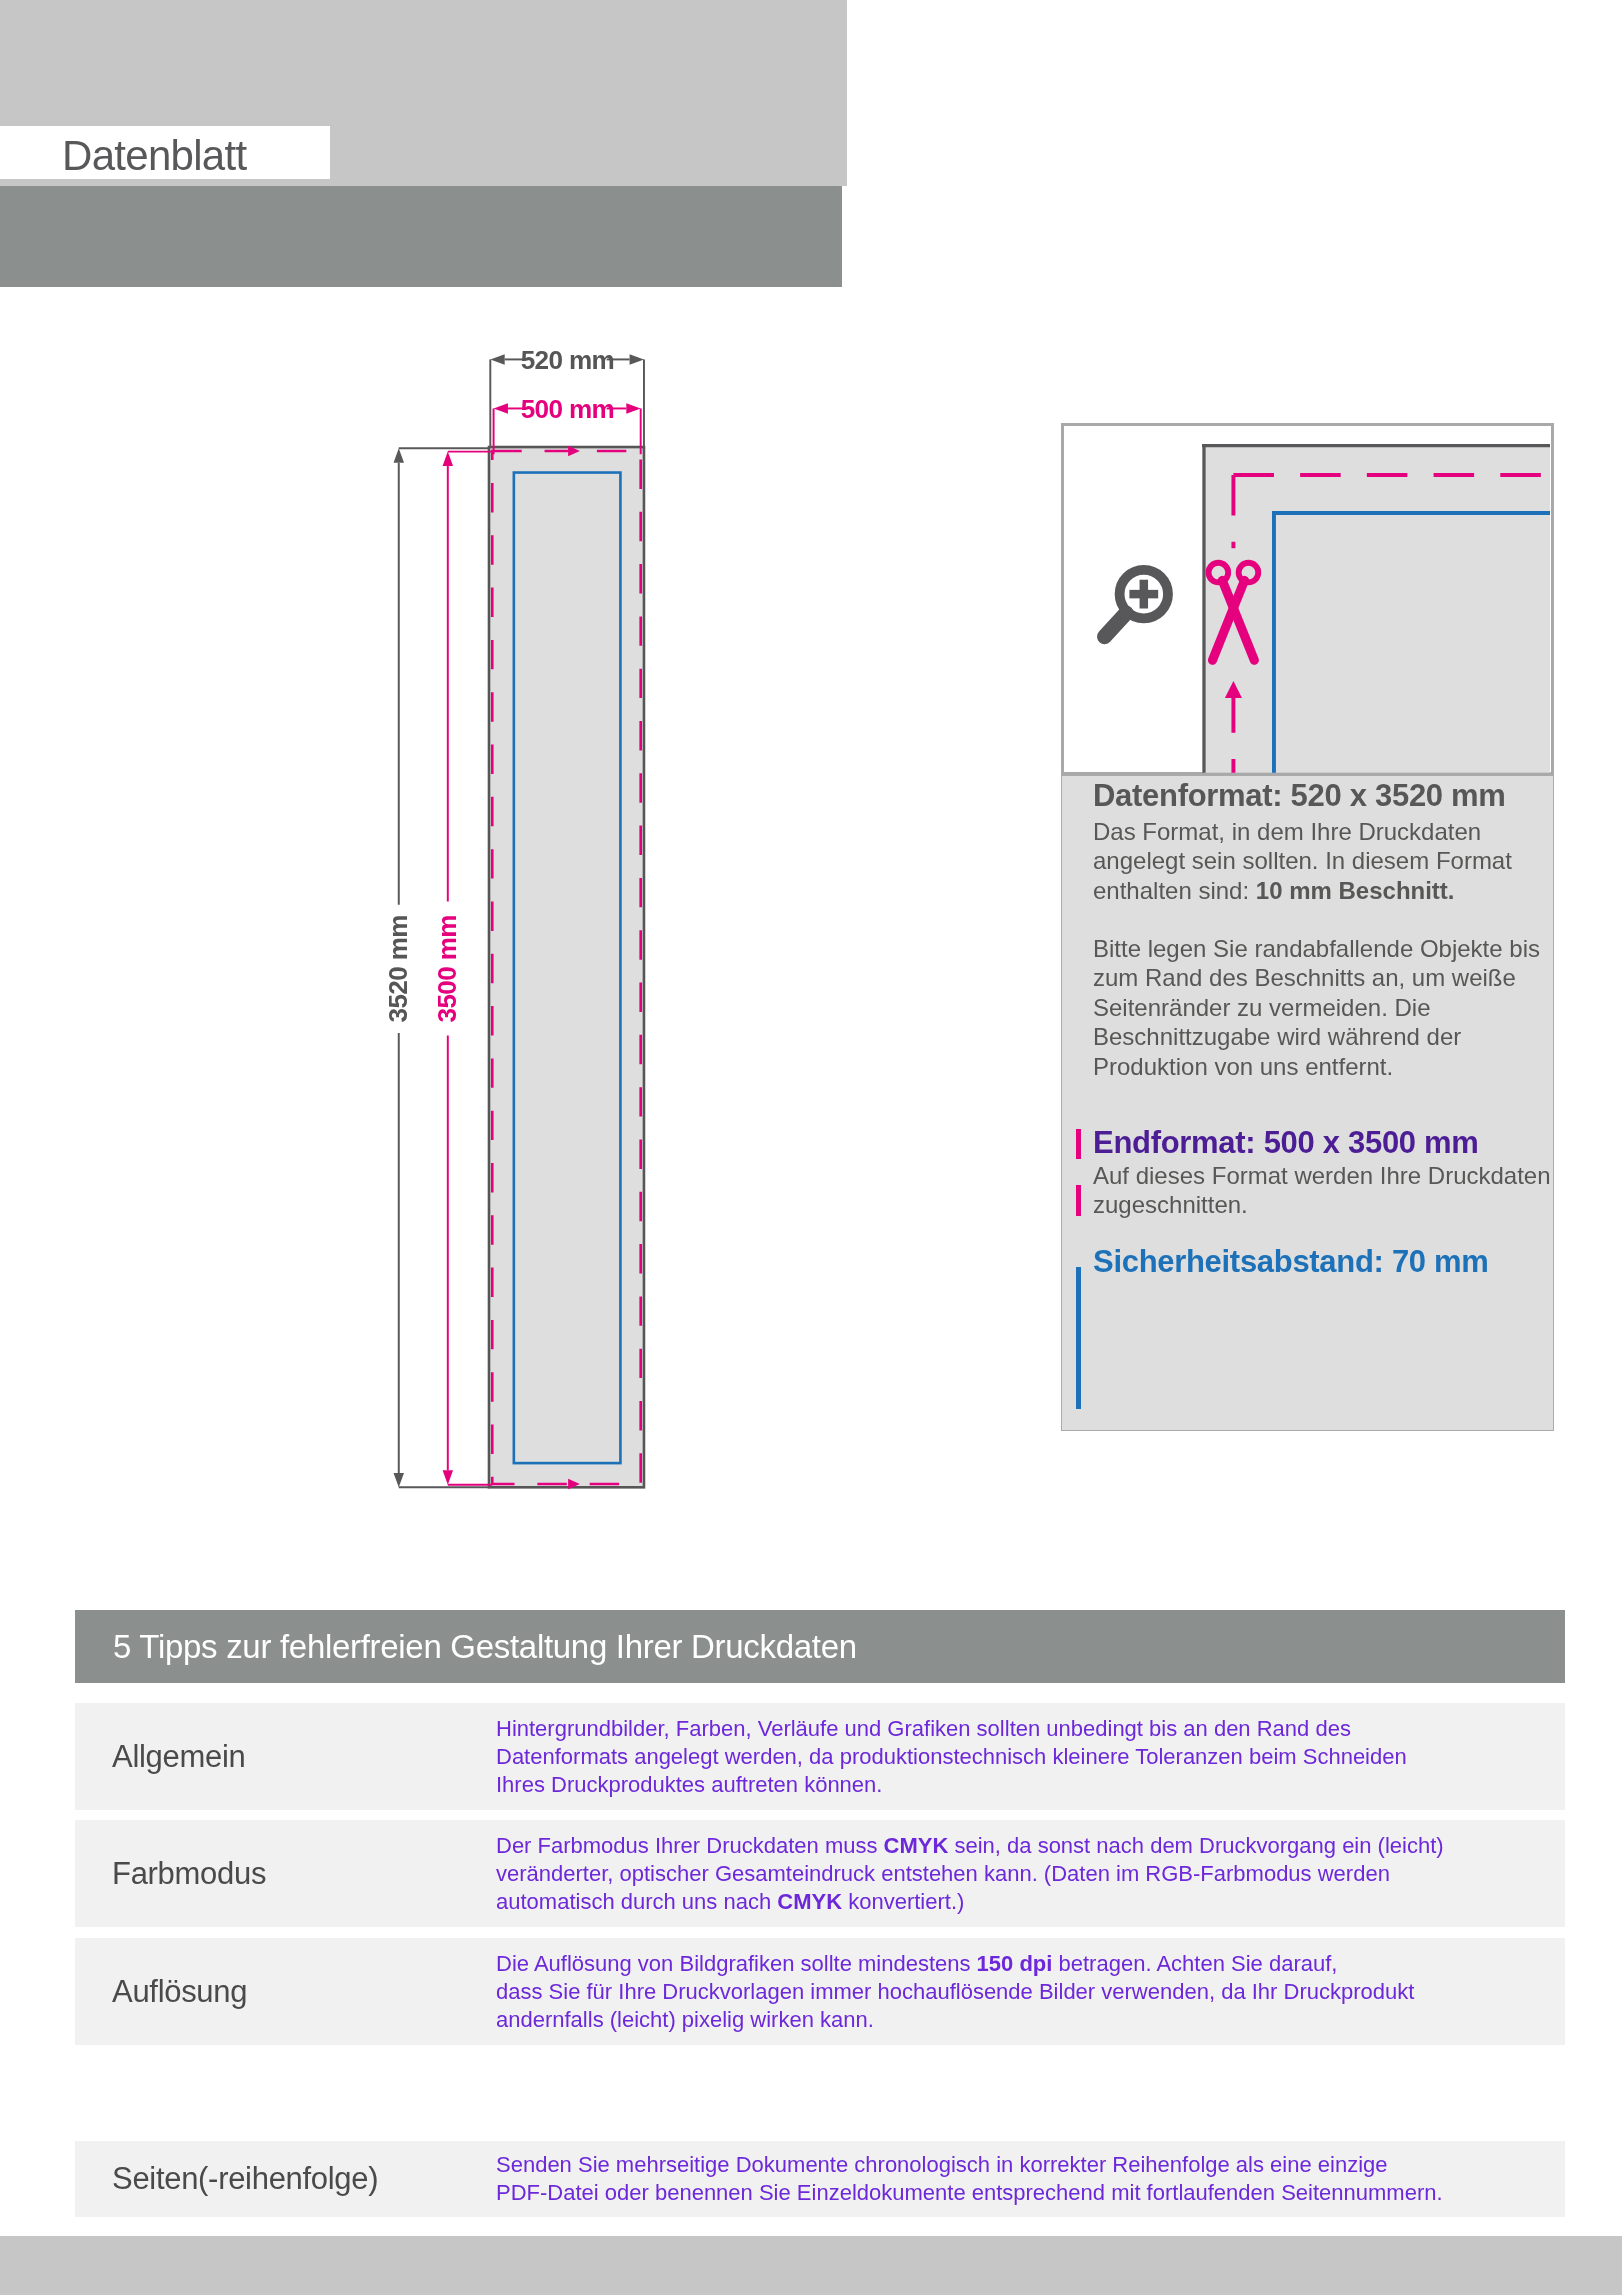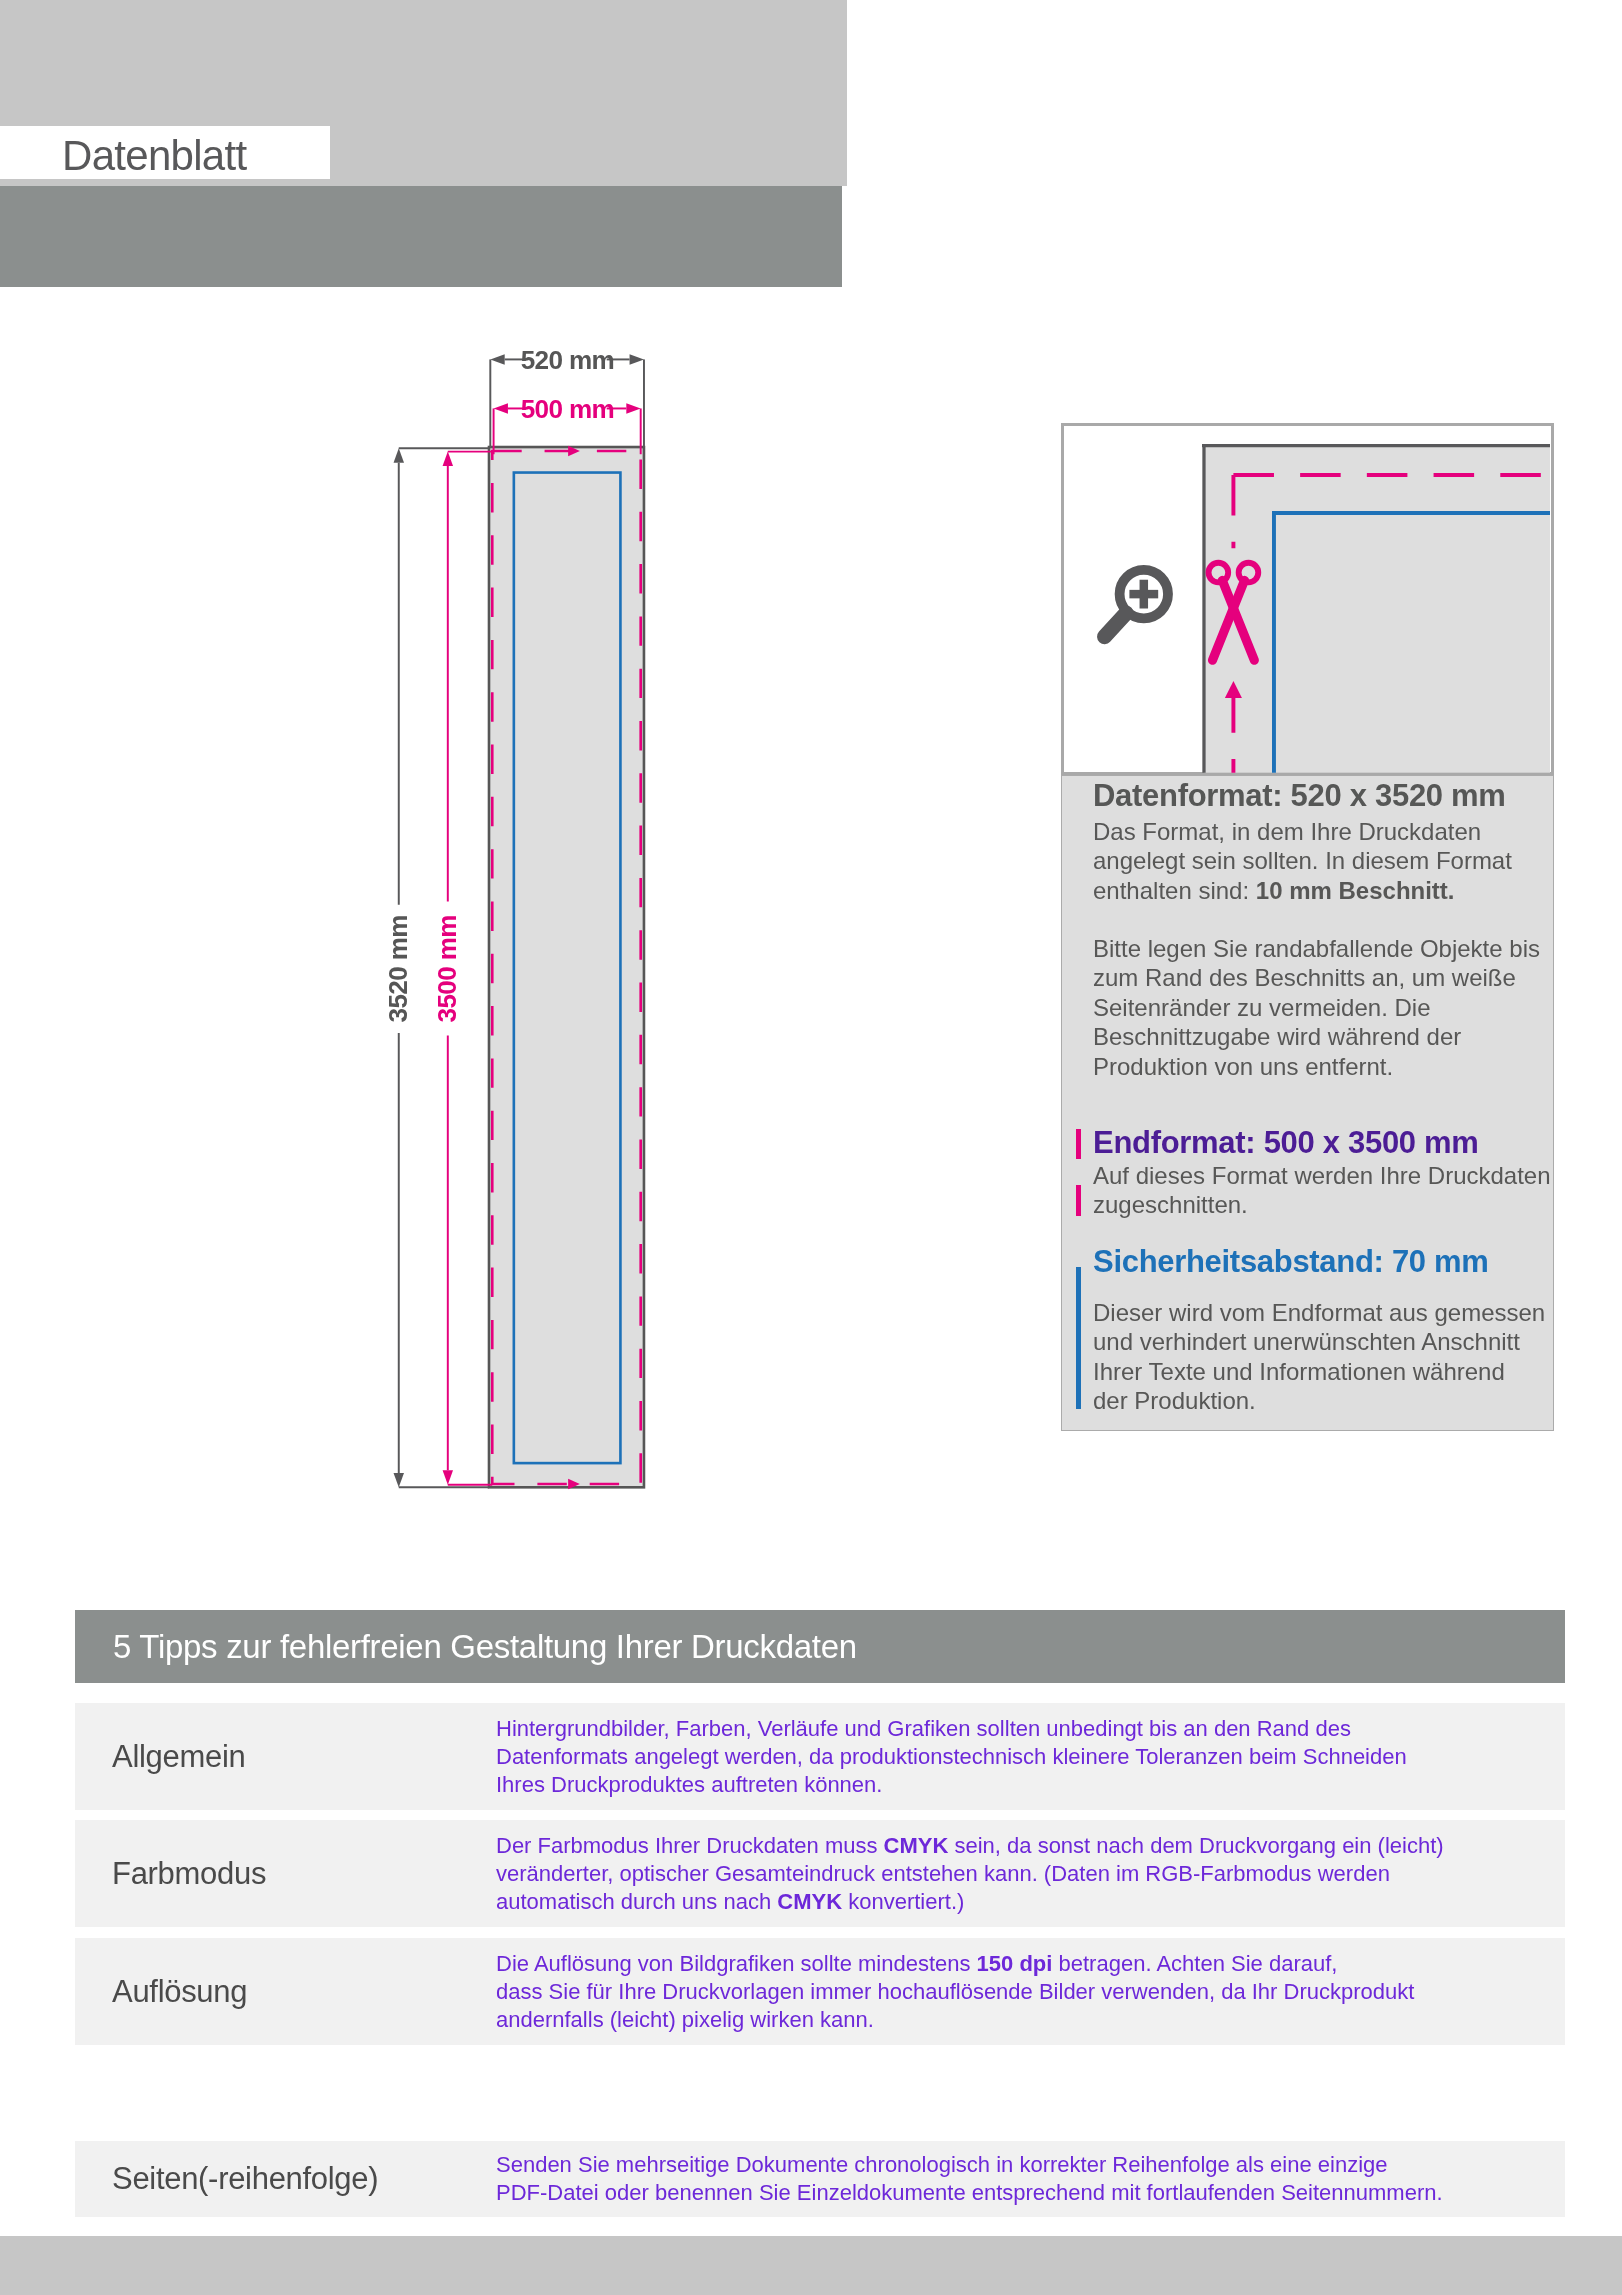--- a/index.html
+++ b/index.html
@@ -153,24 +153,20 @@
 Produktion von uns entfernt.</div>
 
     <div class="accent m" style="top:353px;height:30px;"></div>
     <div class="accent m" style="top:409px;height:31px;"></div>
     <div class="blk info-title magenta" style="top:349px;">Endformat: 500 x 3500 mm</div>
     <div class="blk info-p" style="top:385px;">Auf dieses Format werden Ihre Druckdaten
 zugeschnitten.</div>
 
     <div class="accent b" style="top:491px;height:142px;"></div>
     <div class="blk info-title blue" style="top:468px;">Sicherheitsabstand: 70 mm</div>
-    <div class="blk info-p" style="top:522px;">Dieser wird vom Endformat aus gemessen
-und verhindert unerwünschten Anschnitt
-Ihrer Texte und Informationen während
-der Produktion.</div>
   </div>
 
   <div class="abs tips-bar">
     <div class="t">5 Tipps zur fehlerfreien Gestaltung Ihrer Druckdaten</div>
   </div>
 
   <div class="abs tip-row" style="top:1703px;height:107px;">
     <div class="tip-label">Allgemein</div>
     <div class="tip-desc"><span>Hintergrundbilder, Farben, Verläufe und Grafiken sollten unbedingt bis an den Rand des
 Datenformats angelegt werden, da produktionstechnisch kleinere Toleranzen beim Schneiden

